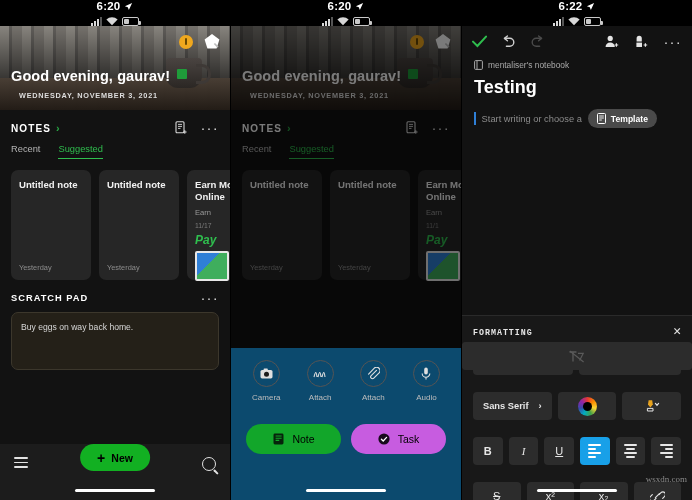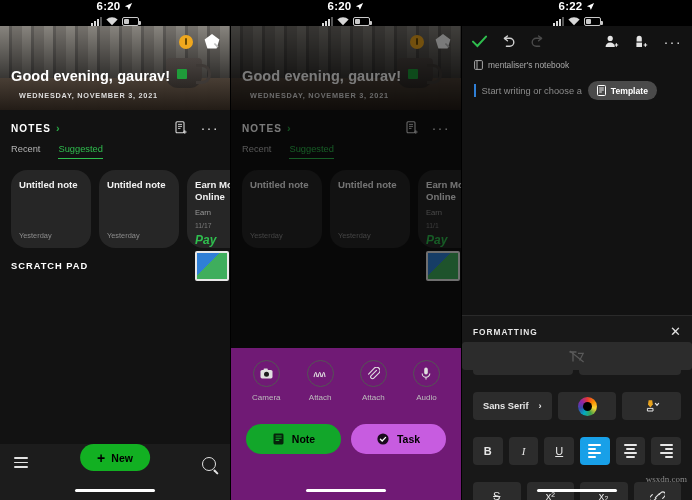--- a/index.html
+++ b/index.html
@@ -78,21 +78,21 @@
                font-size:10px; font-weight:700; letter-spacing:1.1px; }
   .chev-green { color:#28a745; font-size:11px; font-weight:700; }
   .sec-actions { display:flex; align-items:center; gap:12px; }
   .dots { color:#d6d6d6; font-size:15px; letter-spacing:1.2px; line-height:6px; }
 
   .tabs { display:flex; gap:18px; padding:9px 11px 0 11px; }
   .tab { font-size:9.3px; color:#b4b4b4; padding-bottom:4px; }
   .tab.active { color:#2fbe4e; border-bottom:1.5px solid #2fbe4e; }
 
   .cards { display:flex; gap:8px; padding:11px 0 0 11px; }
-  .card { width:80px; height:78px; background:#262626; border-radius:16px;
+  .card { width:80px; height:110px; background:#262626; border-radius:7px;
           padding:9px 8px; position:relative; flex:0 0 auto; }
   .card-title { color:#f0f0f0; font-size:9.6px; font-weight:700; line-height:1.25; }
   .card-sub { color:#9a9a9a; font-size:7.6px; margin-top:5px; }
   .card-date { color:#7a7a7a; font-size:6.8px; margin-top:5px; }
   .card-foot { position:absolute; left:8px; bottom:8px; color:#8d8d8d; font-size:7.4px; }
   .card-fancy { color:#2fbe4e; font-style:italic; font-weight:700; font-size:12px; margin-top:4px; }
   .thumb { width:34px; height:30px; margin-top:4px; border-radius:2px;
            background: linear-gradient(135deg,#2f7fd6 0 40%, #3fae5d 40% 100%);
            border:2px solid #e8e8e8; }
 
@@ -119,29 +119,29 @@
          display:flex; align-items:center; gap:6px; padding:0 17px;
          font-size:10.5px; font-weight:700; z-index:30; border:none; }
   .fab .plus { font-size:14px; font-weight:700; }
   .homebar { position:absolute; left:50%; transform:translateX(-50%); bottom:8px;
              width:80px; height:3.2px; background:#fff; border-radius:2px; z-index:35; }
 
   
   .dim { position:absolute; left:0; right:0; top:26px; bottom:0;
          background:rgba(0,0,0,.52); z-index:15; }
   .createsheet { position:absolute; left:0; right:0; bottom:0; height:152px;
-                 background:#701a75; z-index:25; padding-top:12px; }
+                 background:#0c4a6e; z-index:25; padding-top:12px; }
   .quickrow { display:flex; justify-content:space-around; padding:0 8px; }
   .quick { display:flex; flex-direction:column; align-items:center; gap:6px; }
   .qcircle { width:27px; height:27px; border-radius:50%; border:1px solid #545454;
              display:flex; align-items:center; justify-content:center; }
   .qlabel { color:#bdbdbd; font-size:8px; }
   .ctabrow { display:flex; gap:10px; padding:22px 15px 0 15px; }
   .ctab { flex:1; height:30px; border-radius:16px; display:flex; align-items:center;
-          justify-content:center; gap:7px; font-size:10.5px; font-weight:700; color:#000; }
+          justify-content:center; gap:7px; font-size:10.5px; font-weight:400; color:#000; }
   .ctab.note { background:#12a62a; }
   .ctab.task { background:#c75ce0; }
   .ctab .ic { width:13px; height:13px; display:flex; align-items:center; justify-content:center; }
 
   
   .edbar { display:flex; align-items:center; justify-content:space-between;
            padding:9px 10px 0 10px; }
   .edleft { display:flex; align-items:center; gap:14px; }
   .edright { display:flex; align-items:center; gap:15px; }
   .nbrow { display:flex; align-items:center; gap:5px; padding:12px 12px 0 12px; }
@@ -150,21 +150,21 @@
   .placeholder-row { display:flex; align-items:center; gap:6px; padding:11px 12px 0 12px; }
   .caret { width:1.6px; height:13px; background:#2f7fd6; display:block; }
   .phtext { color:#8b8b8b; font-size:9.3px; }
   .tmplbtn { background:#4a4a4a; border-radius:12px; height:19px; display:flex;
              align-items:center; gap:5px; padding:0 9px; color:#fff;
              font-size:8.6px; font-weight:600; border:none; }
 
   .fmtpanel { position:absolute; left:0; right:0; bottom:0; height:185px;
               background:#181818; border-top:1px solid #2a2a2a; z-index:22;
               padding:11px 11px 0 11px; }
-  .fmthead { display:flex; align-items:center; justify-content:space-between; }
+  .fmthead { display:flex; align-items:center; justify-content:space-between;font-family:Liberation Mono, monospace; }
   .fmttitle { color:#e7e7e7; font-size:8.3px; font-weight:700; letter-spacing:1px; }
   .xbtn { color:#e2e2e2; font-size:13px; line-height:10px; }
   .fmtgrid { margin-top:10px; display:flex; flex-direction:column; gap:17px; }
   .fr { display:flex; gap:6px; }
   .fbtn { background:#2c2c2c; border-radius:4px; height:28px; display:flex;
           align-items:center; justify-content:center; color:#e7e7e7; font-size:11px; }
   .fbtn.wide { flex:1; justify-content:space-between; padding:0 10px;
                font-size:9.3px; font-weight:700; }
   .fbtn.sq { flex:1; }
   .fbtn.active { background:#18a0e8; color:#fff; }
@@ -273,20 +273,23 @@
         <div class="card-fancy">Pay</div>
         <div class="thumb"></div>
       </div>
     </div>
 
     <div class="scratch">
       <div class="scr-head">
         <span class="scr-title">SCRATCH PAD</span>
         <span class="dots">···</span>
       </div>
+      <div class="scr-box">
+        <div class="scr-text">Buy eggs on way back home.</div>
+      </div>
     </div>
 
     <div class="bottombar">
       <span class="hamb">
           <i></i>
           <i></i>
           <i></i>
         </span>
       <span class="searchg"></span>
     </div>
@@ -498,20 +501,21 @@
     </div>
 
     <div class="nbrow">
       <svg width="9" height="10" viewBox="0 0 9 10">
           <rect x="0.6" y="0.6" width="7.8" height="8.8" rx="1" fill="none" stroke="#a9a9a9" stroke-width="1"></rect>
           <path d="M3 0.6v8.8" stroke="#a9a9a9" stroke-width="1"></path>
         </svg>
       <span class="nbtext">mentaliser's notebook</span>
     </div>
 
+    <div class="notetitle">Testing</div>
 
     <div class="placeholder-row">
       <span class="caret"></span>
       <span class="phtext">Start writing or choose a</span>
       <button class="tmplbtn">
         <svg width="9" height="11" viewBox="0 0 9 11">
             <rect x="0.5" y="0.5" width="8" height="10" rx="1" fill="none" stroke="#fff" stroke-width="1"></rect>
             <path d="M2.2 3h4.6M2.2 5h4.6M2.2 7h2.6" stroke="#fff" stroke-width=".9"></path>
           </svg>
         <span>Template</span>

